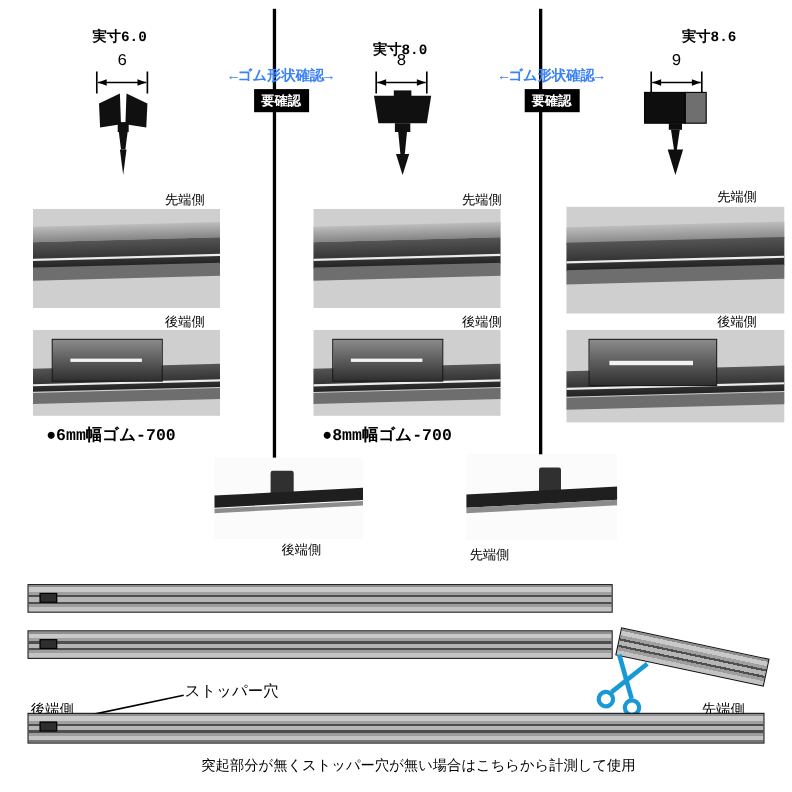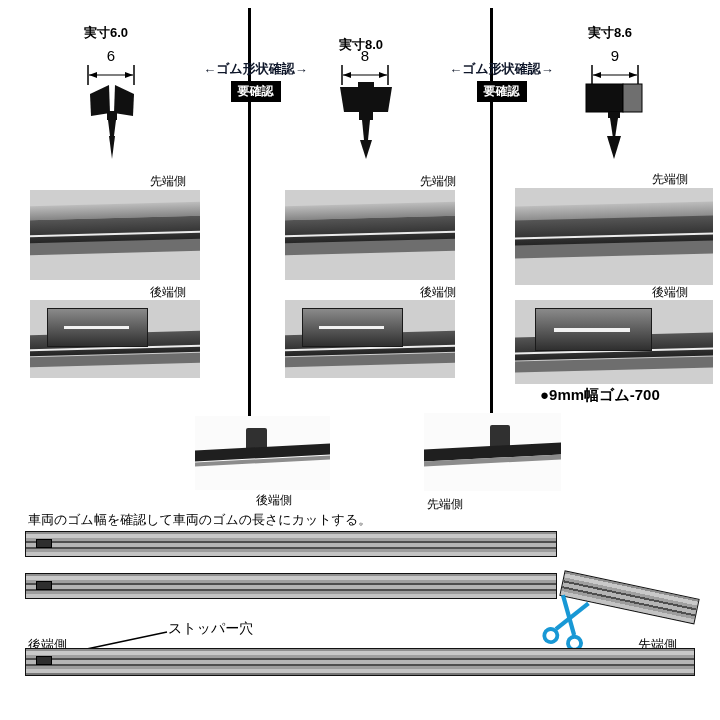--- a/index.html
+++ b/index.html
@@ -1,26 +1,26 @@
 <!DOCTYPE html>
 <html><head>
 <meta charset="utf-8">
 <style>
   html,body{margin:0;padding:0;background:#fff;}
   .canvas{position:relative;width:720px;height:720px;background:#fff;overflow:hidden;
-          font-family:Liberation Sans, sans-serif;color:#000;}
+          font-family:Liberation Mono, monospace;color:#000;}
   .vline{position:absolute;top:8px;height:412px;width:3px;background:#000;}
   .size-label{position:absolute;font-size:13px;font-weight:bold;white-space:nowrap;}
   .dim{position:absolute;width:50px;text-align:center;}
   .dim-num{font-size:15px;line-height:1.1;}
   .dim svg{display:block;margin:-2px auto 0 auto;}
   .side-label{position:absolute;font-size:12px;white-space:nowrap;}
   .product-label{position:absolute;font-size:15px;font-weight:bold;white-space:nowrap;}
   .shape-check{position:absolute;display:flex;flex-direction:column;align-items:center;gap:3px;}
-  .shape-check-text{color:#0f172a;font-weight:bold;font-size:13px;white-space:nowrap;}
+  .shape-check-text{color:#3b82f6;font-weight:bold;font-size:13px;white-space:nowrap;}
   .badge{background:#000;color:#fff;font-size:12px;font-weight:bold;padding:2px 7px;}
   .profile{position:absolute;}
   .photo{position:absolute;overflow:hidden;background:#cfcfcf;}
   .band{position:absolute;left:-5%;width:110%;}
   .bt1{top:16%;height:16%;background:linear-gradient(#bdbdbd,#858585);transform:rotate(-1.5deg);}
   .bt2{top:31%;height:27%;background:linear-gradient(#555,#232323);transform:rotate(-1.5deg);}
   .bt3{top:57%;height:13%;background:#6e6e6e;transform:rotate(-1.5deg);}
   .hl{top:48%;height:2px;background:#ececec;transform:rotate(-1.5deg);}
   .clip{position:absolute;left:10%;top:10%;width:58%;height:48%;background:linear-gradient(#8a8a8a,#2f2f2f);border:1px solid #1a1a1a;}
   .clip-slot{position:absolute;left:16%;top:46%;width:66%;height:9%;background:#f2f2f2;}
@@ -69,20 +69,21 @@
   </div>
   <div class="side-label" style="left:150px;top:284px">後端側</div>
   <div class="photo" style="left:30px;top:300px;width:170px;height:78px">
     <div class="band bt2" style="top:42%"></div>
       <div class="band hl" style="top:60%"></div>
       <div class="band bt3" style="top:70%"></div>
     <div class="clip">
         <div class="clip-slot"></div>
       </div>
   </div>
+  <div class="product-label" style="left:42px;top:386px">●6mm幅ゴム-700</div>
 
   <div class="size-label" style="left:339px;top:36px">実寸8.0</div>
   <div class="dim" style="left:340px;top:48px">
     <div class="dim-num">8</div>
     <svg width="50" height="24" viewBox="0 0 50 24">
       <line x1="2" y1="2" x2="2" y2="22" stroke="#000" stroke-width="1.5"></line>
       <line x1="48" y1="2" x2="48" y2="22" stroke="#000" stroke-width="1.5"></line>
       <line x1="3" y1="12" x2="47" y2="12" stroke="#000" stroke-width="1.2"></line>
       <polygon points="3,12 11,9 11,15" fill="#000"></polygon>
       <polygon points="47,12 39,9 39,15" fill="#000"></polygon>
@@ -104,22 +105,23 @@
   </div>
   <div class="side-label" style="left:420px;top:284px">後端側</div>
   <div class="photo" style="left:285px;top:300px;width:170px;height:78px">
     <div class="band bt2" style="top:42%"></div>
       <div class="band hl" style="top:60%"></div>
       <div class="band bt3" style="top:70%"></div>
     <div class="clip">
         <div class="clip-slot"></div>
       </div>
   </div>
-
-  <div class="size-label" style="left:588px;top:24px">実寸8.6</div>
+  <div class="product-label" style="left:293px;top:386px">●8mm幅ゴム-700</div>
+
+  <div class="size-label" style="left:620px;top:24px">実寸8.6</div>
   <div class="dim" style="left:590px;top:48px">
     <div class="dim-num">9</div>
     <svg width="50" height="24" viewBox="0 0 50 24">
       <line x1="2" y1="2" x2="2" y2="22" stroke="#000" stroke-width="1.5"></line>
       <line x1="48" y1="2" x2="48" y2="22" stroke="#000" stroke-width="1.5"></line>
       <line x1="3" y1="12" x2="47" y2="12" stroke="#000" stroke-width="1.2"></line>
       <polygon points="3,12 11,9 11,15" fill="#000"></polygon>
       <polygon points="47,12 39,9 39,15" fill="#000"></polygon>
     </svg>
   </div>
@@ -139,21 +141,20 @@
   </div>
   <div class="side-label" style="left:652px;top:284px">後端側</div>
   <div class="photo" style="left:515px;top:300px;width:198px;height:84px">
     <div class="band bt2" style="top:42%"></div>
       <div class="band hl" style="top:60%"></div>
       <div class="band bt3" style="top:70%"></div>
     <div class="clip">
         <div class="clip-slot"></div>
       </div>
   </div>
-  <div class="product-label" style="left:540px;top:386px">●9mm幅ゴム-700</div>
 
   <div class="shape-check" style="left:178px;top:60px;width:155px">
     <div class="shape-check-text">←ゴム形状確認→</div>
     <div class="badge">要確認</div>
   </div>
   <div class="shape-check" style="left:424px;top:60px;width:155px">
     <div class="shape-check-text">←ゴム形状確認→</div>
     <div class="badge">要確認</div>
   </div>
 
@@ -163,21 +164,20 @@
       <div class="blade-under"></div>
   </div>
   <div class="side-label" style="left:256px;top:492px">後端側</div>
   <div class="mphoto" style="left:424px;top:413px;width:137px;height:78px">
     <div class="clip-tab" style="left:48%"></div>
       <div class="blade"></div>
       <div class="blade-under"></div>
   </div>
   <div class="side-label" style="left:427px;top:496px">先端側</div>
 
-  <div class="note-text" style="left:28px;top:511px">車両のゴム幅を確認して車両のゴムの長さにカットする。</div>
 
   <div class="strip" style="left:25px;top:531px;width:532px">
     <div class="stopper"></div>
   </div>
   <div class="strip" style="left:25px;top:573px;width:532px">
     <div class="stopper"></div>
   </div>
   <div class="strip" style="left:562px;top:570px;width:138px;transform:rotate(12deg);transform-origin:left center"></div>
 
   <svg style="position:absolute;left:545px;top:596px;transform:rotate(18deg)" width="46" height="54" viewBox="0 0 24 28">
@@ -192,14 +192,15 @@
     <line x1="112" y1="4" x2="8" y2="26" stroke="#000" stroke-width="1.5"></line>
   </svg>
 
   <div class="side-label" style="left:28px;top:636px;font-size:13px">後端側</div>
   <div class="side-label" style="left:638px;top:636px;font-size:13px">先端側</div>
 
   <div class="strip" style="left:25px;top:648px;width:670px;height:28px">
     <div class="stopper"></div>
   </div>
 
+  <div class="note-text" style="left:183px;top:687px">突起部分が無くストッパー穴が無い場合はこちらから計測して使用</div>
 
 </div>
 
 </body></html>

